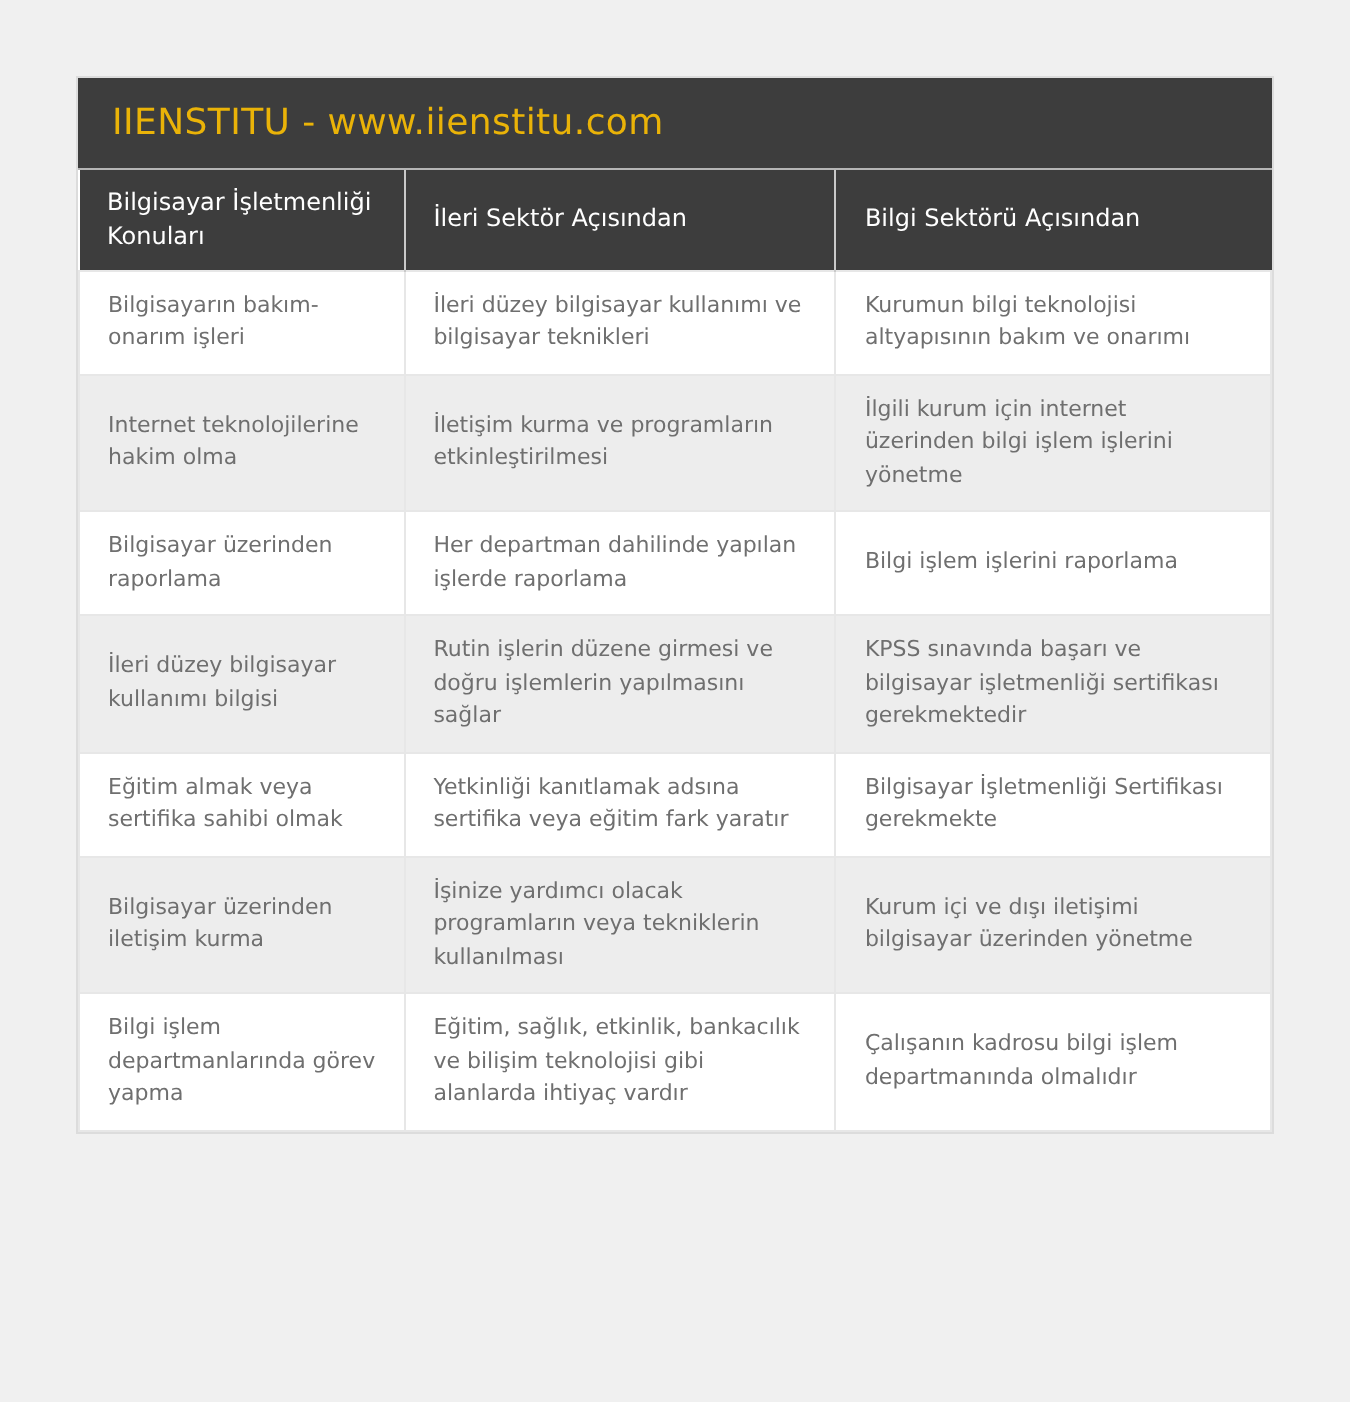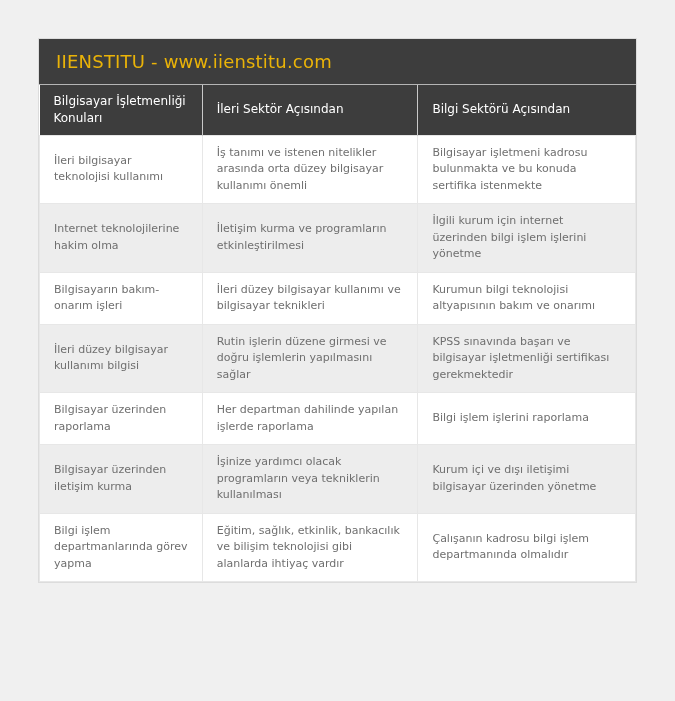--- a/index.html
+++ b/index.html
@@ -84,43 +84,43 @@
     </colgroup>
     <thead>
       <tr>
         <th>Bilgisayar İşletmenliği Konuları</th>
         <th>İleri Sektör Açısından</th>
         <th>Bilgi Sektörü Açısından</th>
       </tr>
     </thead>
     <tbody>
       <tr>
-        <td>İleri bilgisayar teknolojisi kullanımı</td>
-        <td>İş tanımı ve istenen nitelikler arasında orta düzey bilgisayar kullanımı önemli</td>
-        <td>Bilgisayar işletmeni kadrosu bulunmakta ve bu konuda sertifika istenmekte</td>
+        <td>Bilgisayarın bakım-onarım işleri</td>
+        <td>İleri düzey bilgisayar kullanımı ve bilgisayar teknikleri</td>
+        <td>Kurumun bilgi teknolojisi altyapısının bakım ve onarımı</td>
       </tr>
       <tr>
         <td>Internet teknolojilerine hakim olma</td>
         <td>İletişim kurma ve programların etkinleştirilmesi</td>
         <td>İlgili kurum için internet üzerinden bilgi işlem işlerini yönetme</td>
       </tr>
       <tr>
-        <td>Bilgisayarın bakım-onarım işleri</td>
-        <td>İleri düzey bilgisayar kullanımı ve bilgisayar teknikleri</td>
-        <td>Kurumun bilgi teknolojisi altyapısının bakım ve onarımı</td>
+        <td>Bilgisayar üzerinden raporlama</td>
+        <td>Her departman dahilinde yapılan işlerde raporlama</td>
+        <td>Bilgi işlem işlerini raporlama</td>
       </tr>
       <tr>
         <td>İleri düzey bilgisayar kullanımı bilgisi</td>
         <td>Rutin işlerin düzene girmesi ve doğru işlemlerin yapılmasını sağlar</td>
         <td>KPSS sınavında başarı ve bilgisayar işletmenliği sertifikası gerekmektedir</td>
       </tr>
       <tr>
-        <td>Bilgisayar üzerinden raporlama</td>
-        <td>Her departman dahilinde yapılan işlerde raporlama</td>
-        <td>Bilgi işlem işlerini raporlama</td>
+        <td>Eğitim almak veya sertifika sahibi olmak</td>
+        <td>Yetkinliği kanıtlamak adsına sertifika veya eğitim fark yaratır</td>
+        <td>Bilgisayar İşletmenliği Sertifikası gerekmekte</td>
       </tr>
       <tr>
         <td>Bilgisayar üzerinden iletişim kurma</td>
         <td>İşinize yardımcı olacak programların veya tekniklerin kullanılması</td>
         <td>Kurum içi ve dışı iletişimi bilgisayar üzerinden yönetme</td>
       </tr>
       <tr>
         <td>Bilgi işlem departmanlarında görev yapma</td>
         <td>Eğitim, sağlık, etkinlik, bankacılık ve bilişim teknolojisi gibi alanlarda ihtiyaç vardır</td>
         <td>Çalışanın kadrosu bilgi işlem departmanında olmalıdır</td>

